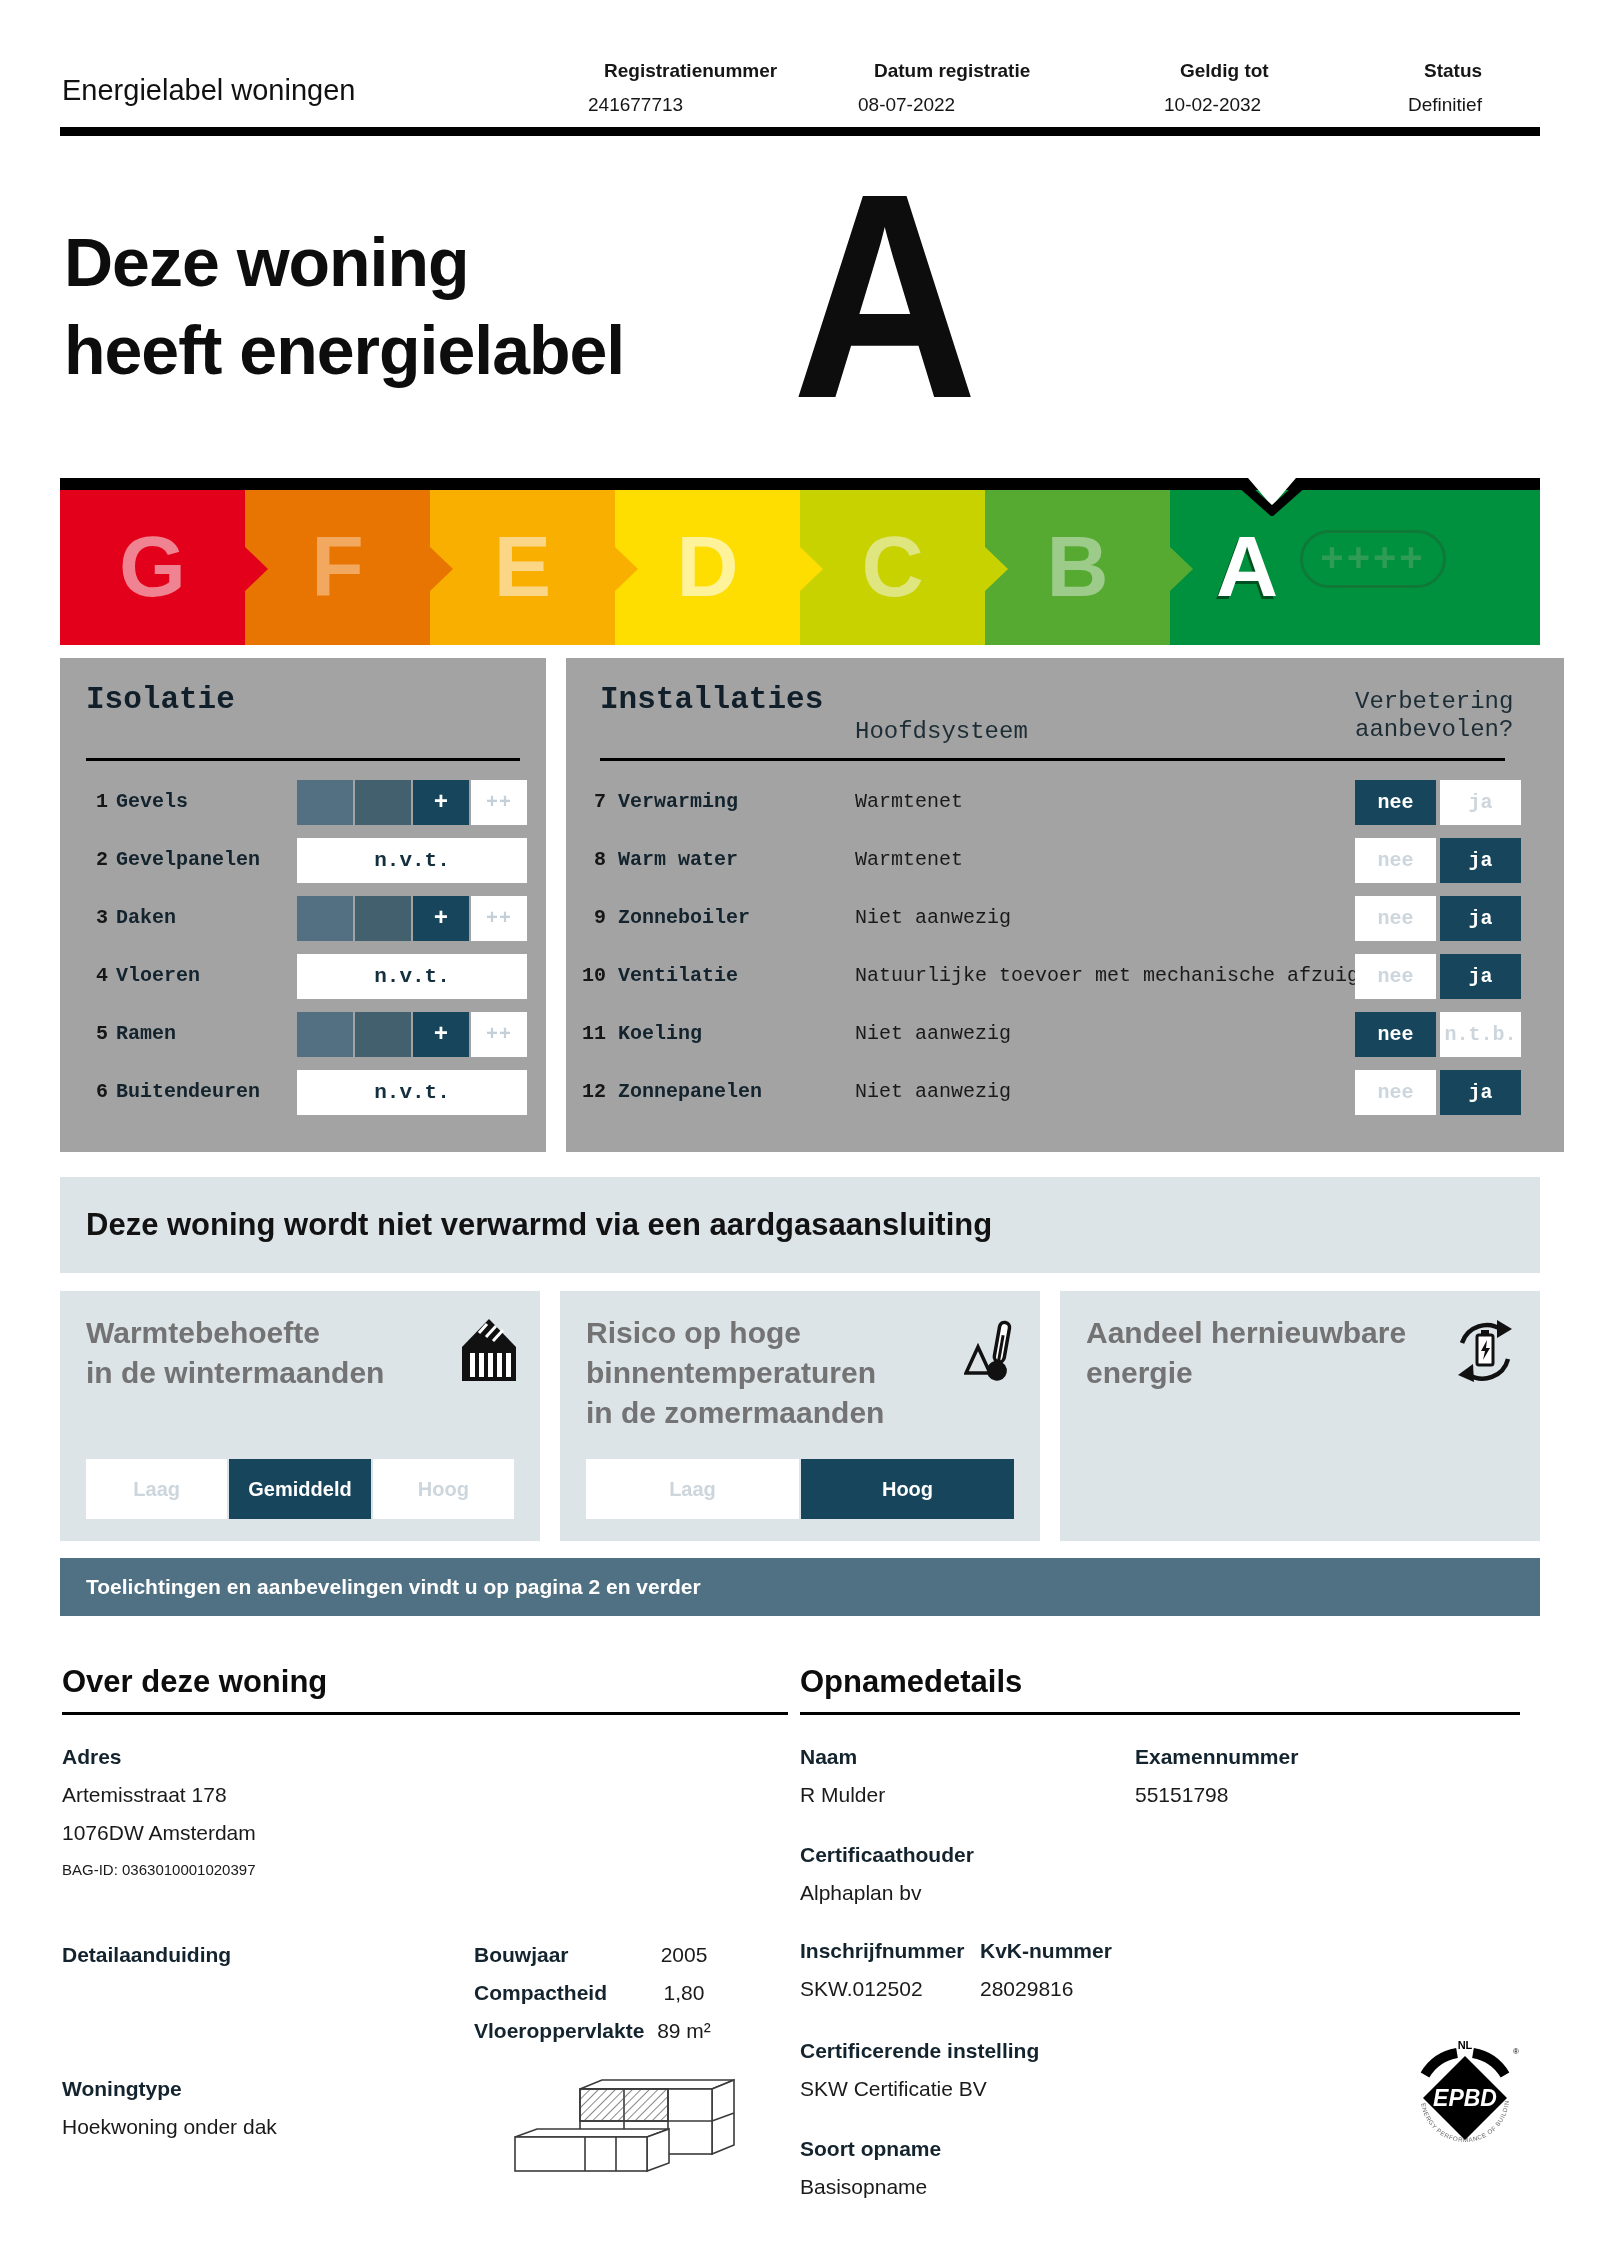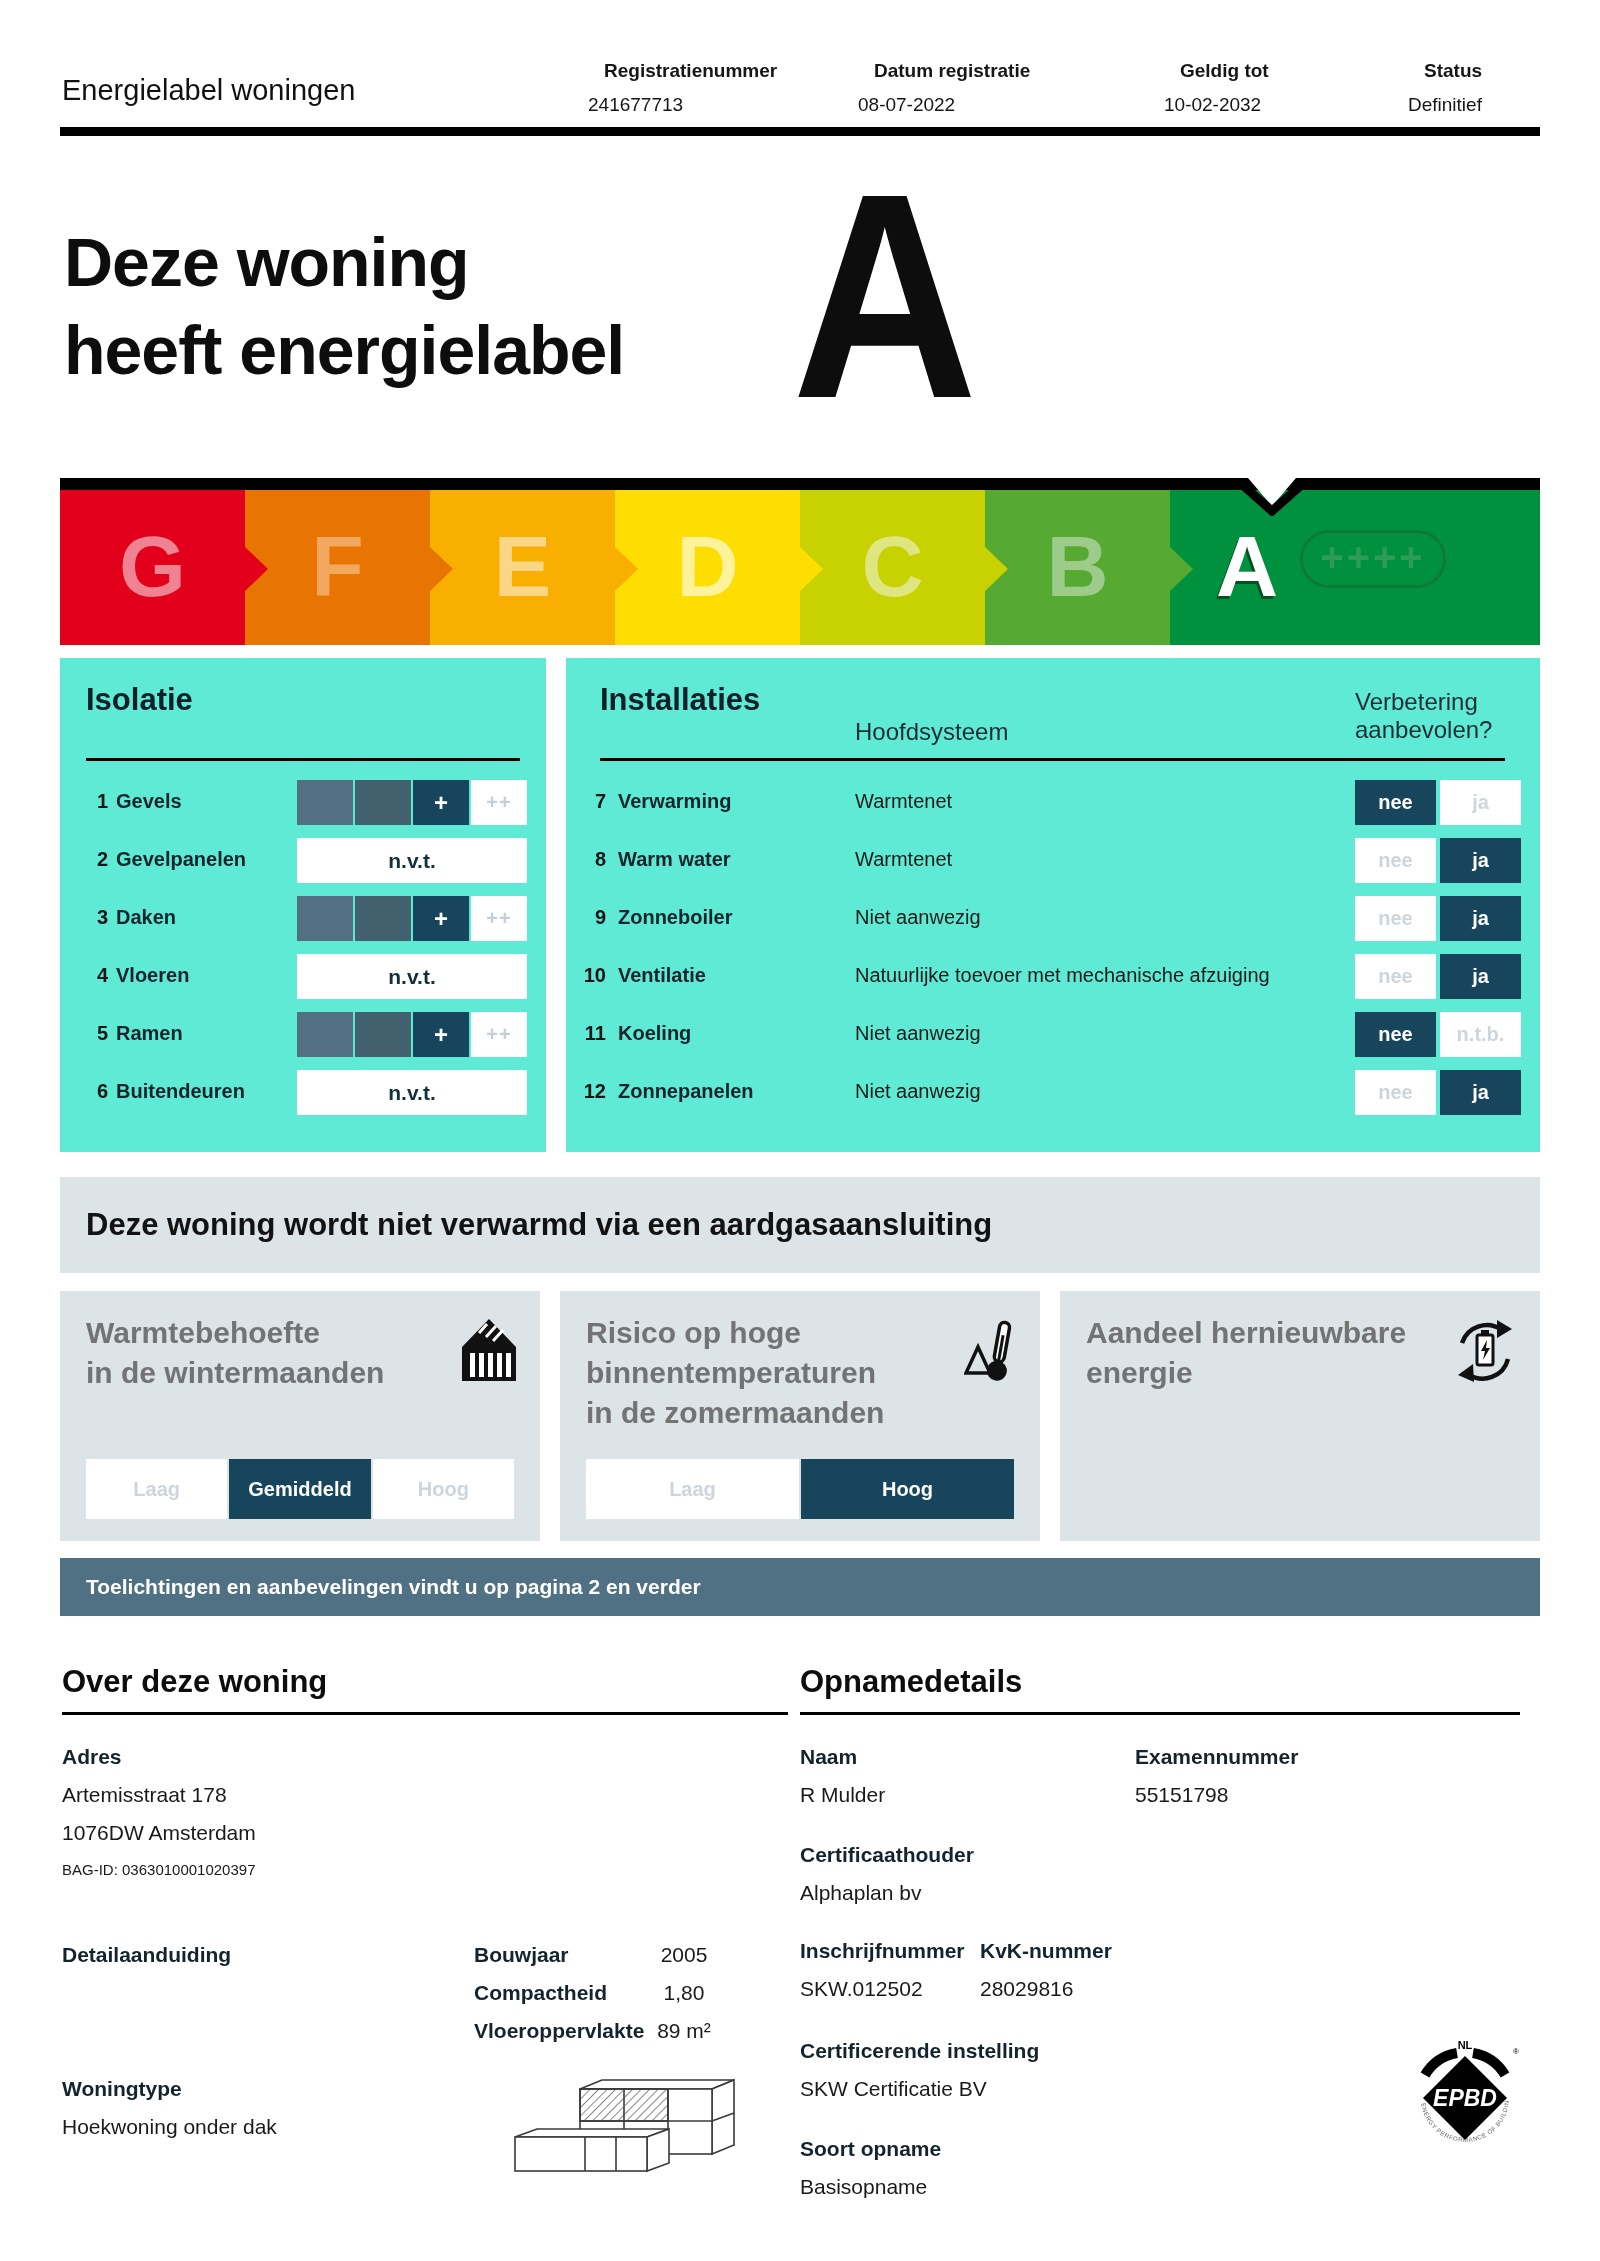--- a/index.html
+++ b/index.html
@@ -27,23 +27,23 @@
   .seg-A{justify-content:flex-start;padding-left:46px;box-sizing:border-box;}
   .seg-A .seg-letter{text-shadow:-2px 3px 0 rgba(0,30,10,.55);}
   .chev{position:absolute;top:56px;width:0;height:0;border-top:23px solid transparent;
         border-bottom:23px solid transparent;border-left:24px solid #000;}
   .pill{position:absolute;left:1240px;top:40px;width:146px;height:58px;border:3px solid #0f7a38;
         border-radius:32px;display:flex;align-items:center;justify-content:center;
         font-size:40px;font-weight:bold;letter-spacing:3px;color:#2f9c55;box-sizing:border-box;padding-bottom:4px;}
   .notch{left:1230px;top:478px;}
 
   
-  .panel{background:#5eead4;}
+  .panel{background:#a3a3a3;font-family:Liberation Mono, monospace;}
   .panel-iso{left:60px;top:658px;width:486px;height:494px;}
-  .panel-inst{left:566px;top:658px;width:974px;height:494px;}
+  .panel-inst{left:566px;top:658px;width:974px;height:494px;padding-left:24px;}
   .panel-title{font-size:31px;font-weight:bold;color:#101f29;}
   .rule{background:#000;height:3px;}
   .colhead{font-size:24px;color:#1d2d36;line-height:28px;}
   .rows{position:absolute;left:0;top:116px;right:0;}
   .row{position:relative;height:58px;}
   .rnum{position:absolute;font-size:20px;font-weight:bold;top:16px;text-align:right;}
   .rlabel{position:absolute;font-size:20px;font-weight:bold;top:16px;color:#14242e;}
   .rsys{position:absolute;left:289px;font-size:20px;top:16px;color:#1a1a1a;}
   .rbar{position:absolute;left:237px;top:6px;width:230px;height:45px;display:flex;gap:2px;}
   .rc{flex:1;display:flex;align-items:center;justify-content:center;font-weight:bold;}

